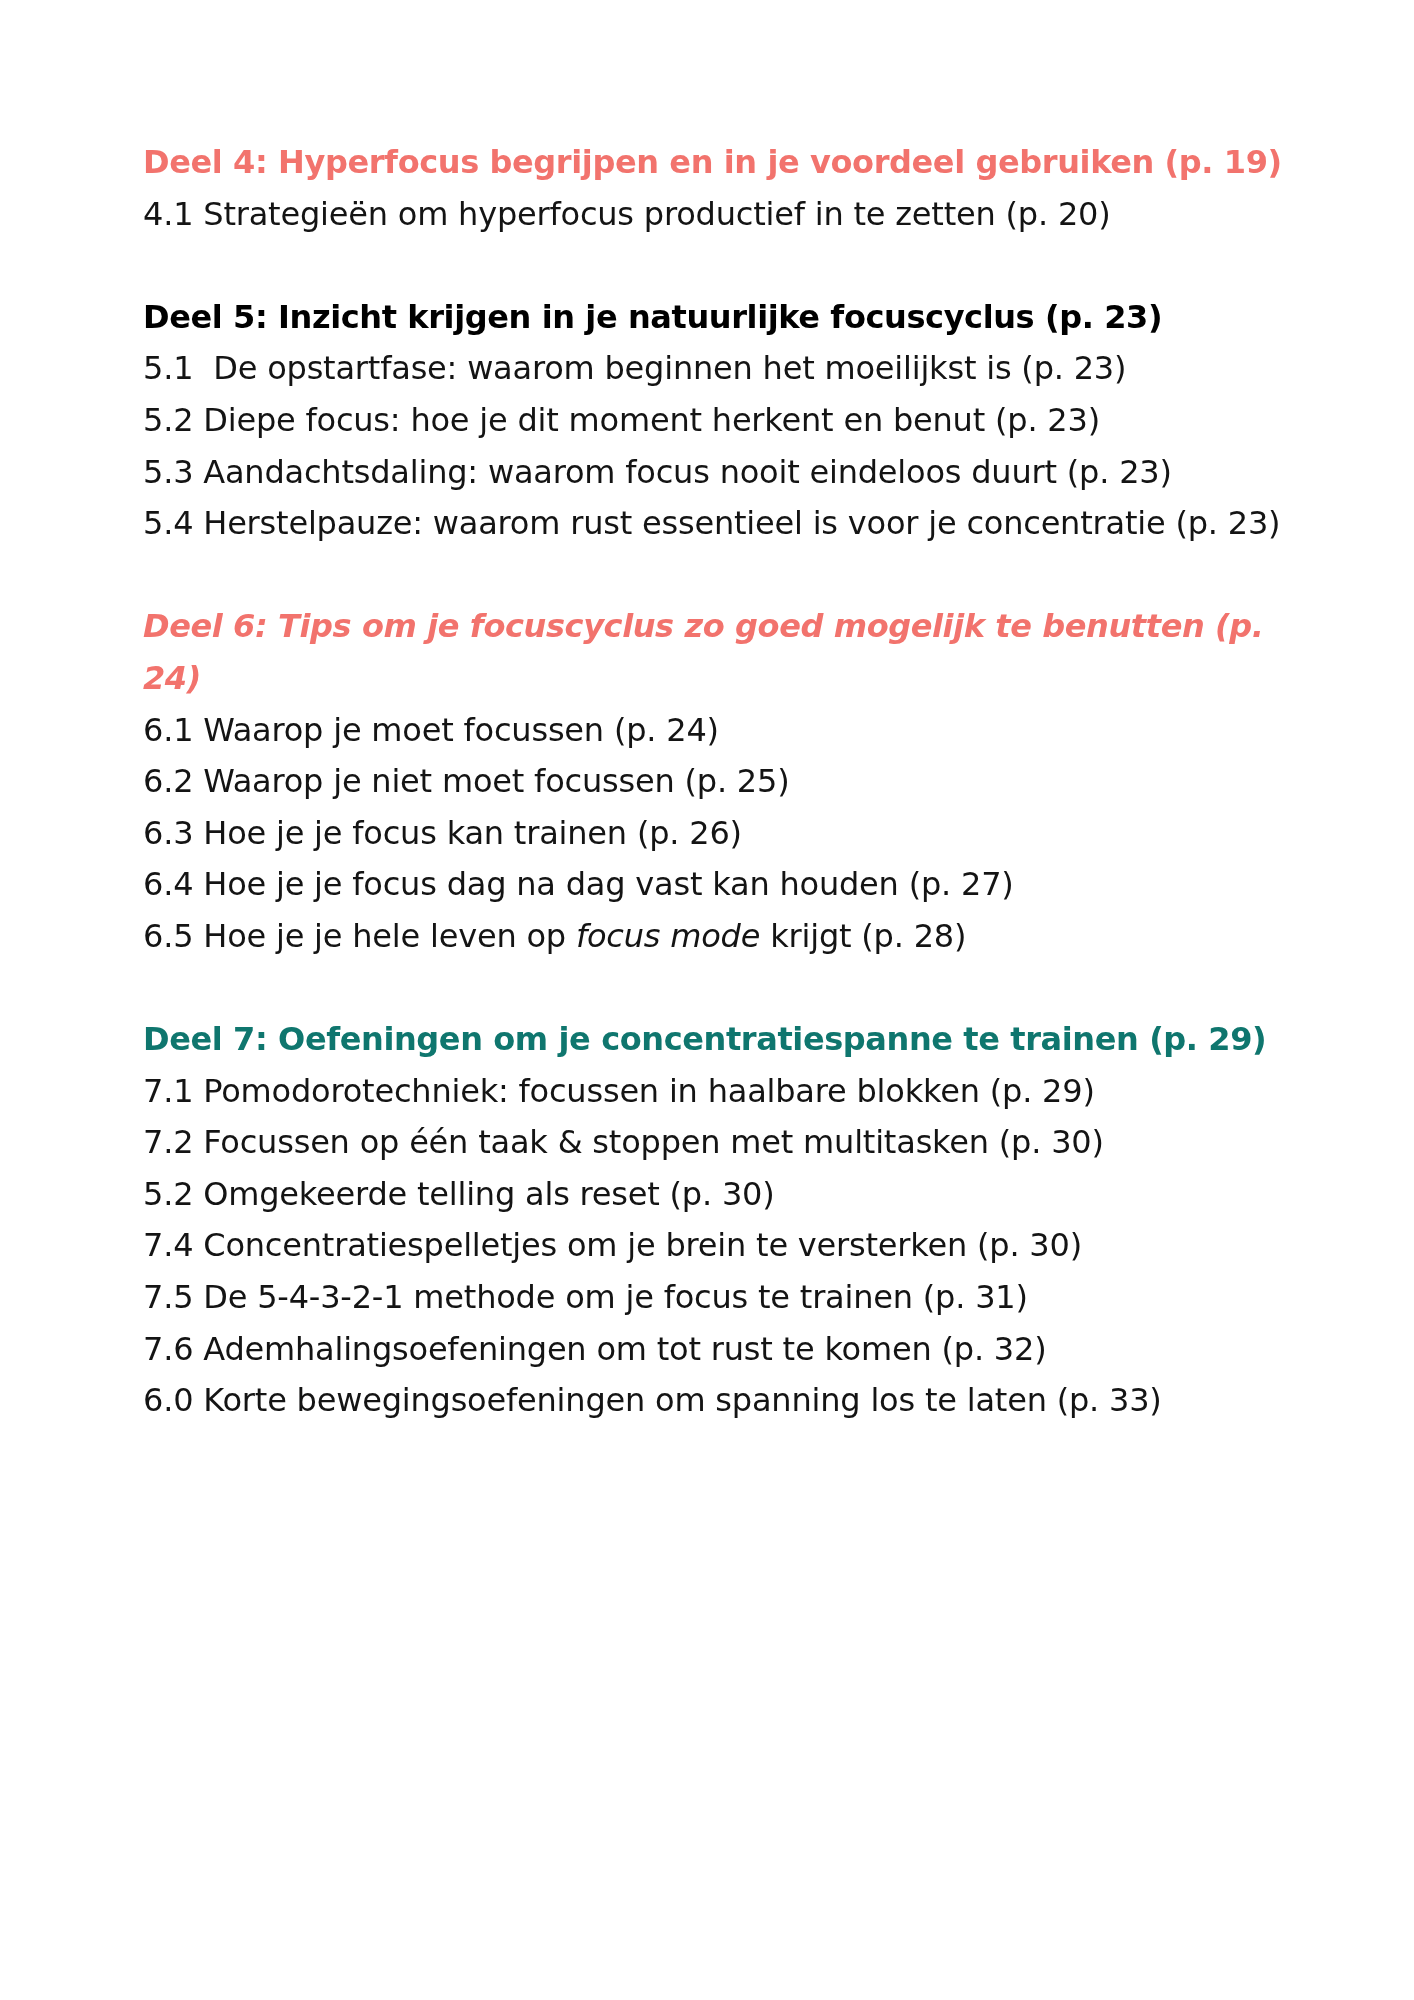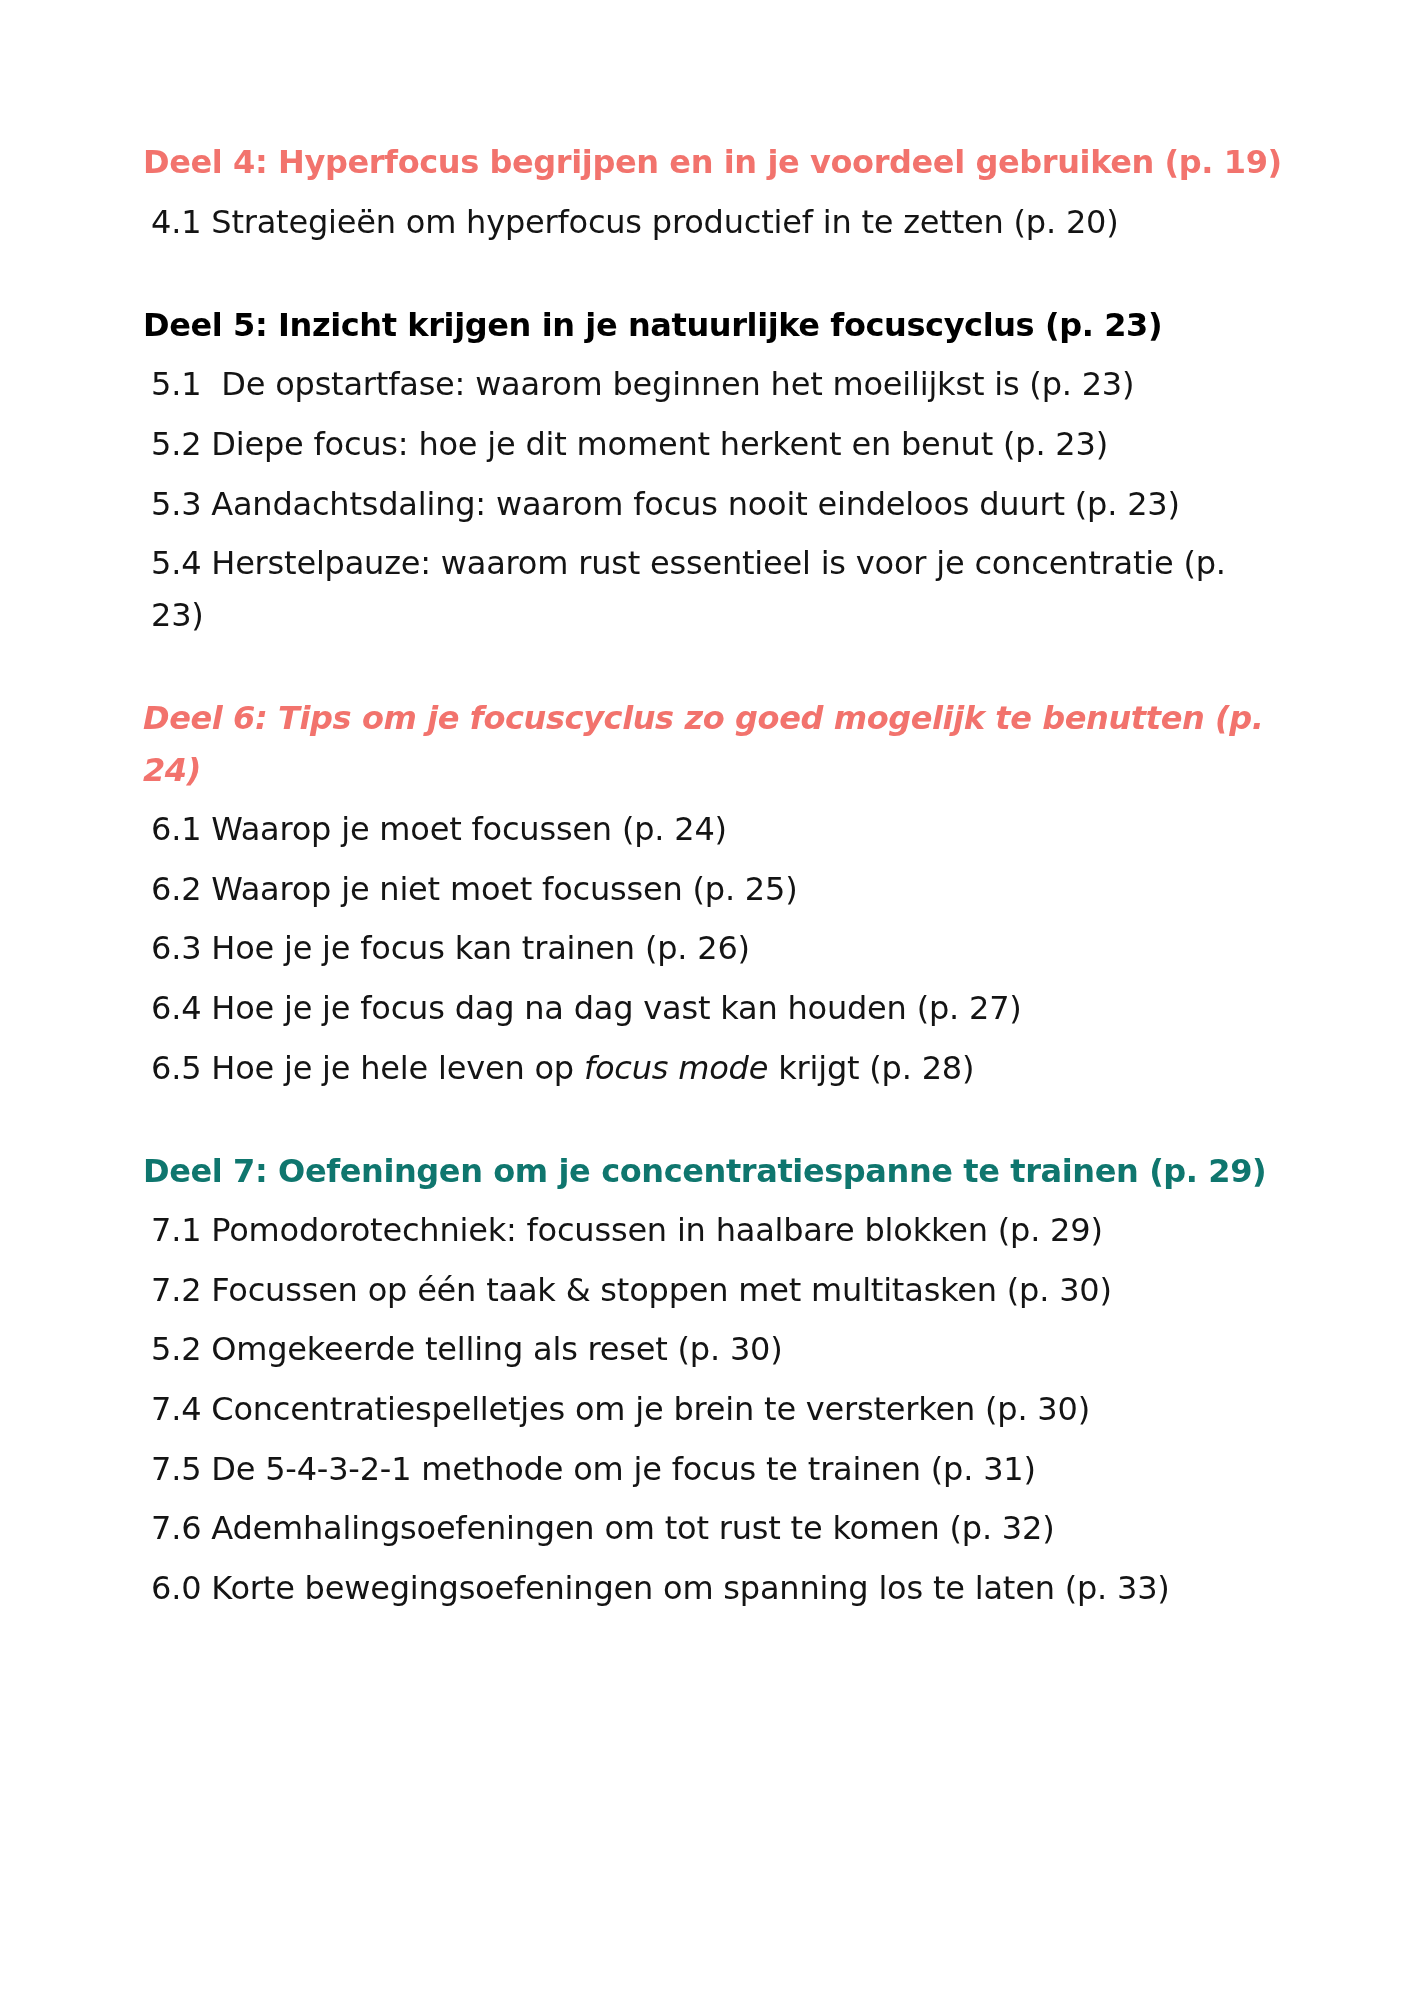--- a/index.html
+++ b/index.html
@@ -17,21 +17,21 @@
   }
   .section { margin: 0 0 51.6px 0; }
   .heading {
     color: #F2736D;
     font-weight: bold;
     margin: 0;
     font-size: 32px;
     line-height: 51.6px;
     letter-spacing: -0.4px;
   }
-  .item { margin: 8px; white-space: pre-wrap; }
+  .item { margin: 0; white-space: pre-wrap; }
   .item em { font-style: italic; }
 </style>
 </head>
 <body style="background: rgb(255, 255, 255);">
 
 <div class="page" style="color: rgb(20, 20, 20);">
 
   <div class="section">
     <p class="heading" style="color: rgb(242, 115, 109);">Deel 4: Hyperfocus begrijpen en in je voordeel gebruiken (p. 19)</p>
     <p class="item">4.1 Strategieën om hyperfocus productief in te zetten (p. 20)</p>

